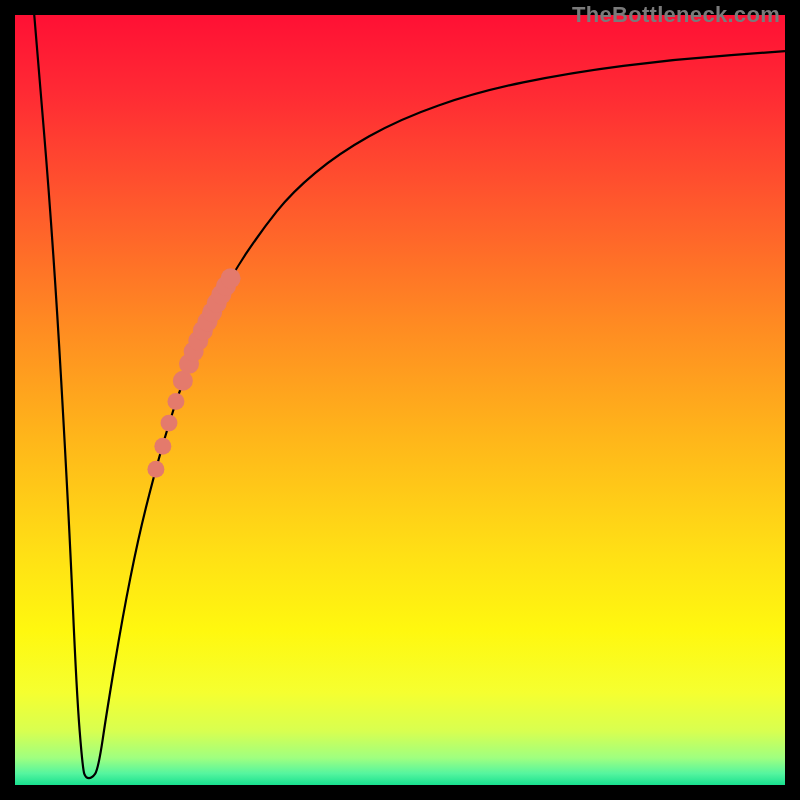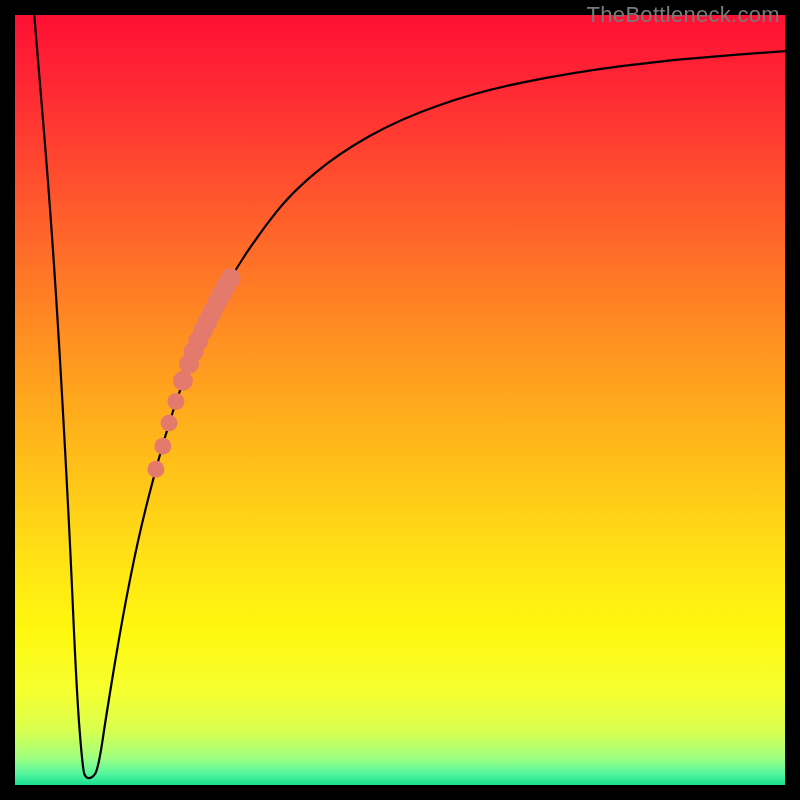--- a/index.html
+++ b/index.html
@@ -26,21 +26,21 @@
   .gradient-bg {
     position: absolute;
     inset: 0;
   }
   .watermark {
     position: absolute;
     top: 2px;
     right: 20px;
     color: #7a7a7a;
     font-size: 22px;
-    font-weight: 400;
+    font-weight: 700;
     letter-spacing: 0.3px;
     z-index: 5;
   }
   svg.curve {
     position: absolute;
     inset: 0;
     z-index: 3;
   }
 </style>
 </head>

